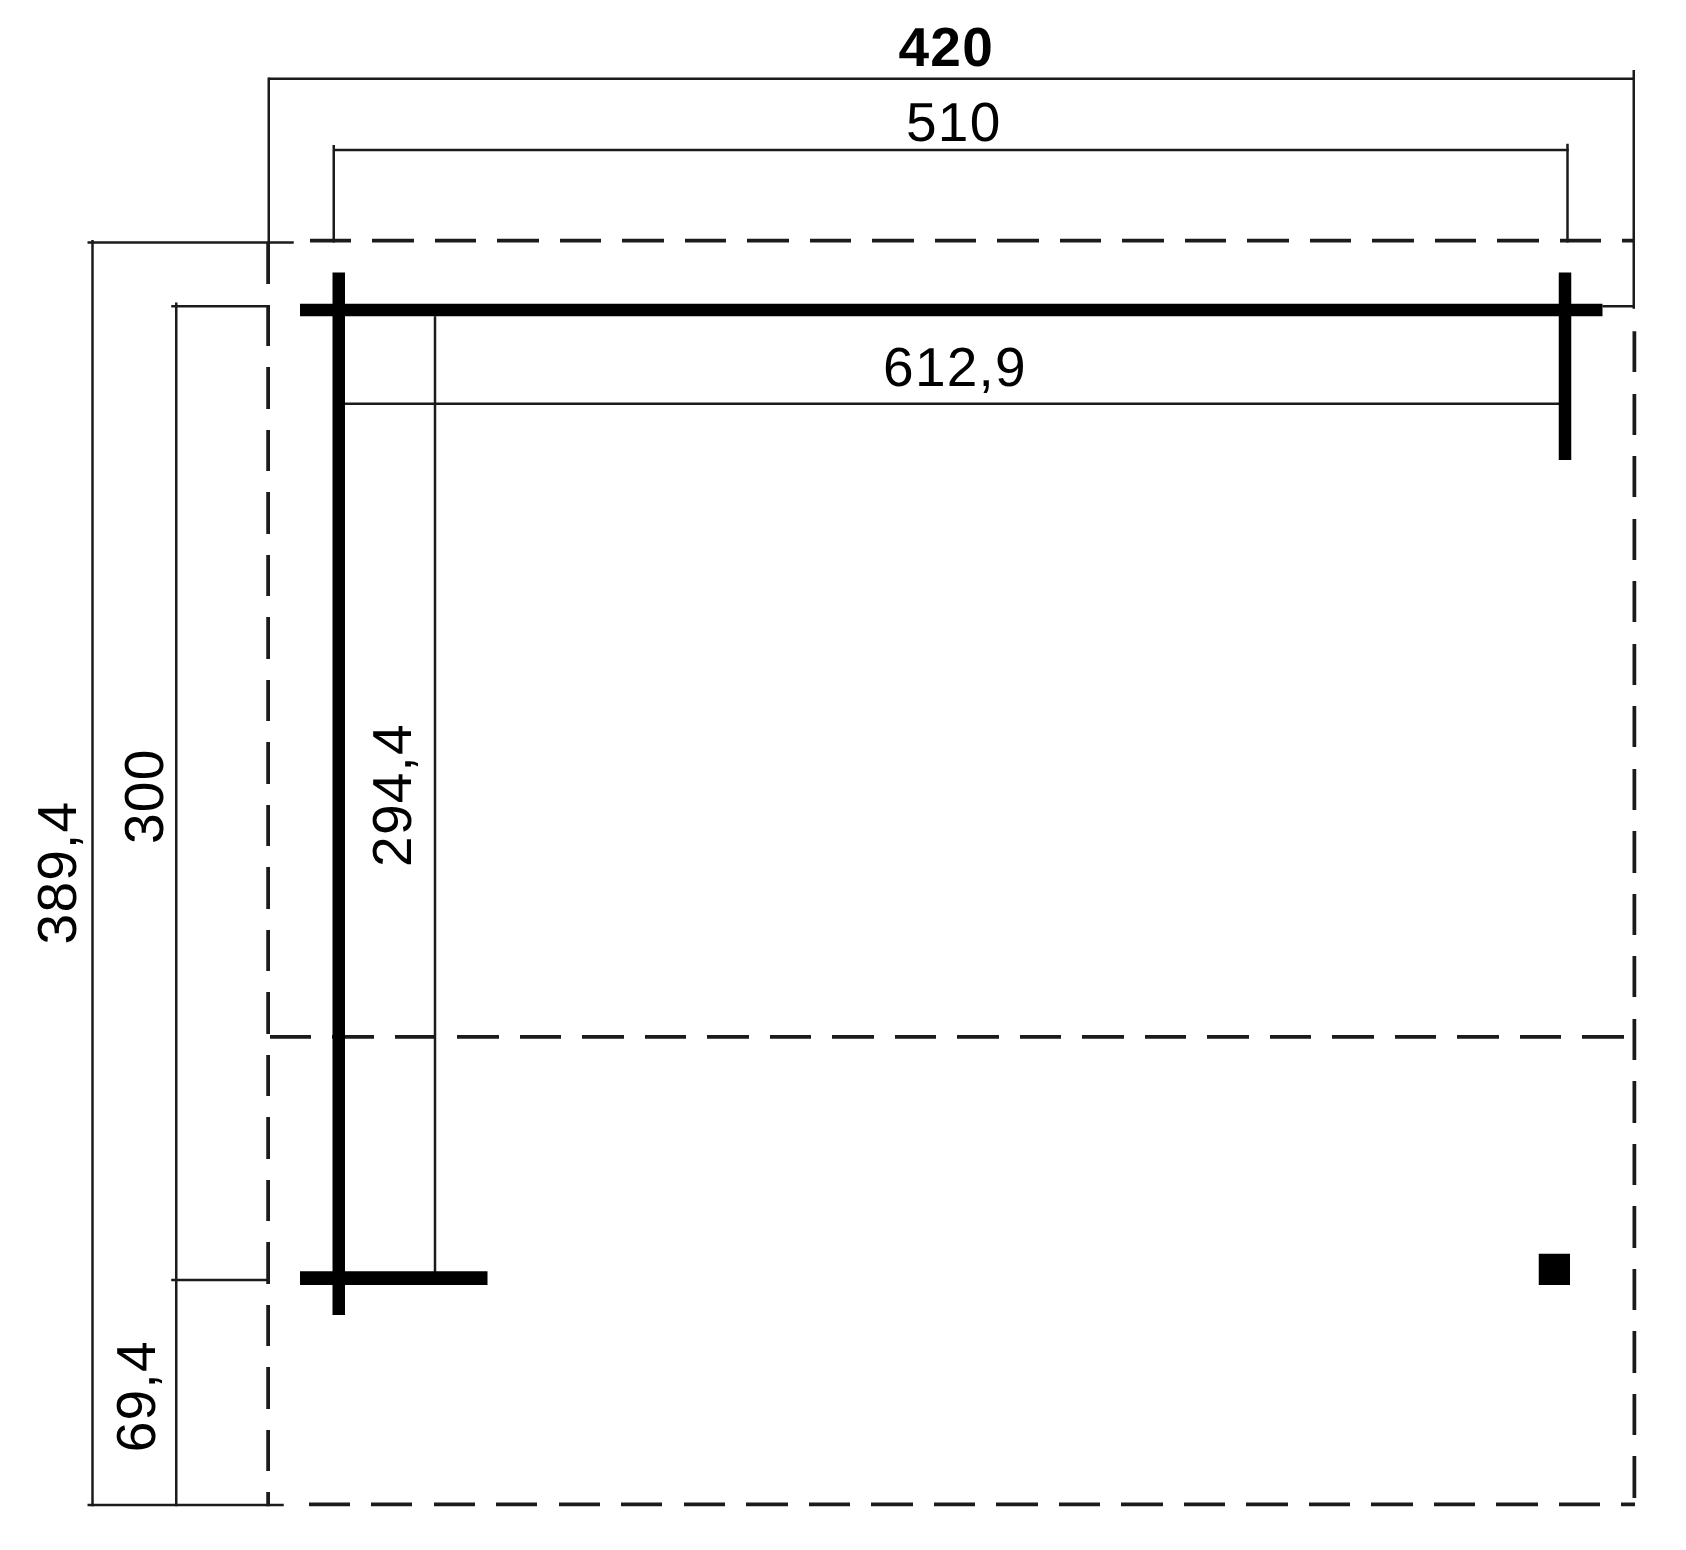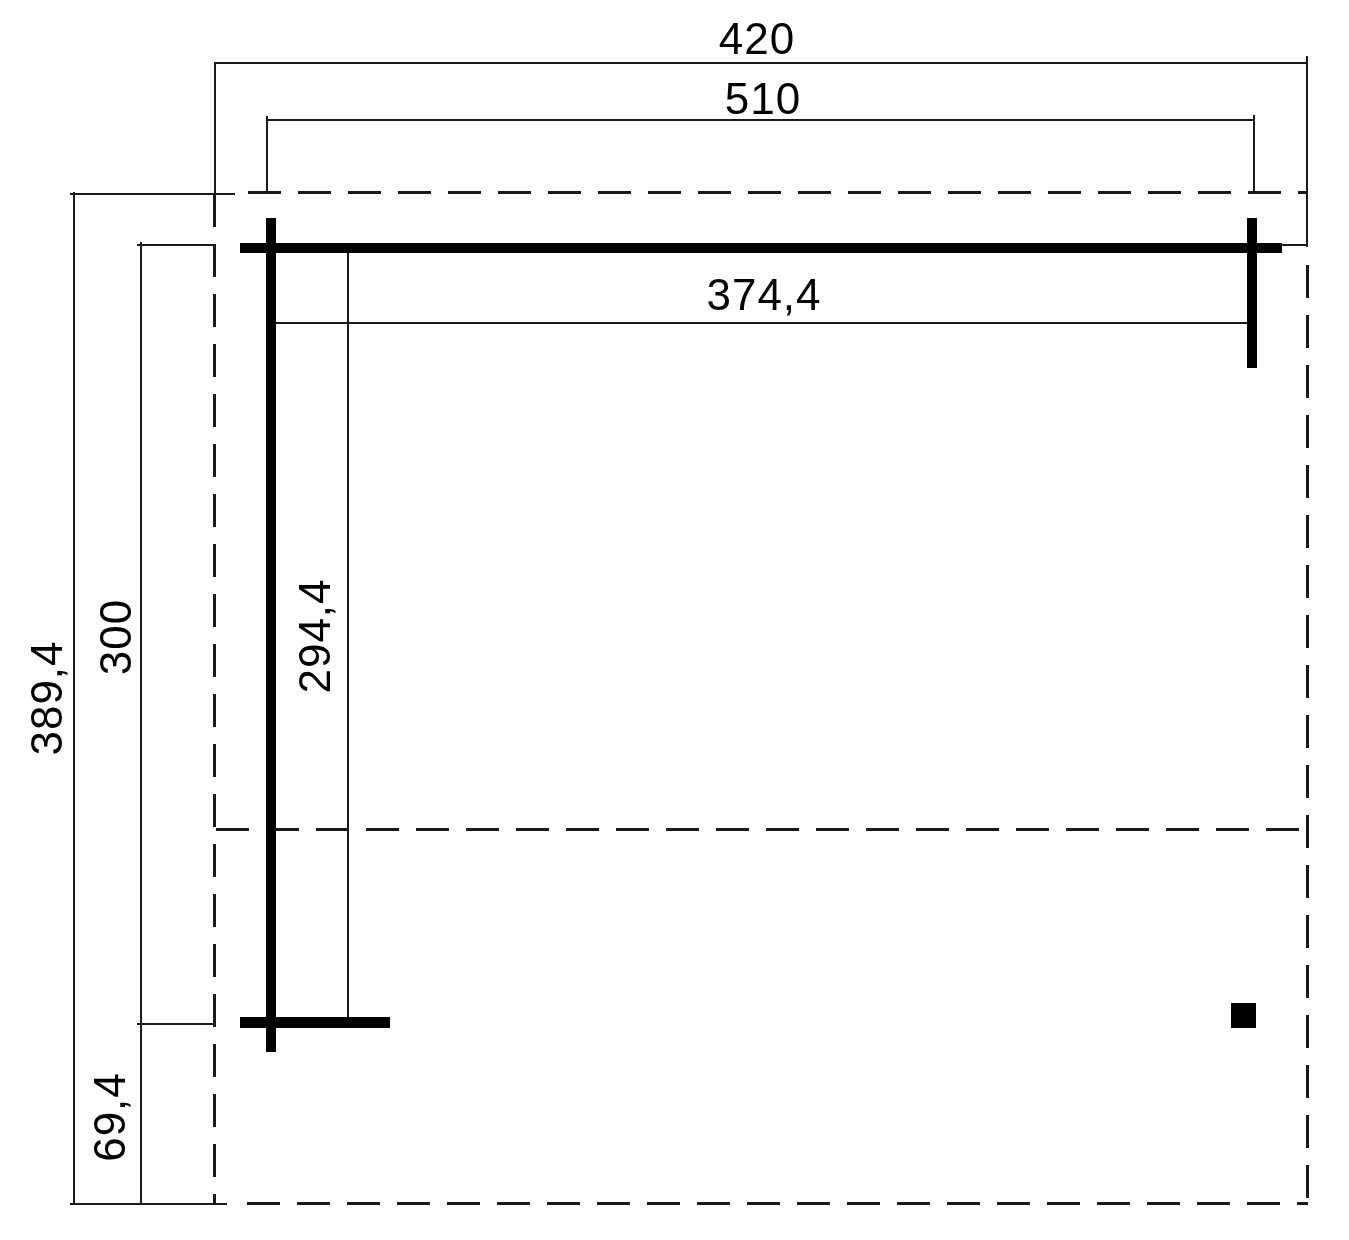--- a/index.html
+++ b/index.html
@@ -84,22 +84,22 @@
   <div class="ln v" style="left:347px; top:253px; height:765px;"></div>
 
   <div class="ln h" style="left:1282px; top:244px; width:26px;"></div>
 
   <div class="wall" style="left:240px; top:243px; width:1042px; height:10px;"></div>
   <div class="wall" style="left:266px; top:218px; width:10px; height:834px;"></div>
   <div class="wall" style="left:1247px; top:218px; width:10px; height:150px;"></div>
   <div class="wall" style="left:240px; top:1017px; width:150px; height:11px;"></div>
   <div class="wall" style="left:1231px; top:1003px; width:25px; height:25px;"></div>
 
-  <div class="lbl" style="left:757px; top:39px;">420</div>
+  <div class="lbl" style="left:757px; top:39px;font-weight:bold;">420</div>
   <div class="lbl" style="left:763px; top:99px;">510</div>
-  <div class="lbl" style="left:764px; top:295px;">374,4</div>
+  <div class="lbl" style="left:764px; top:295px;">612,9</div>
 
   <div class="lbl rot" style="left:47px; top:698px;">389,4</div>
   <div class="lbl rot" style="left:116px; top:637px;">300</div>
   <div class="lbl rot" style="left:315px; top:636px;">294,4</div>
   <div class="lbl rot" style="left:110px; top:1117px;">69,4</div>
 
 </div>
 
 </body></html>

